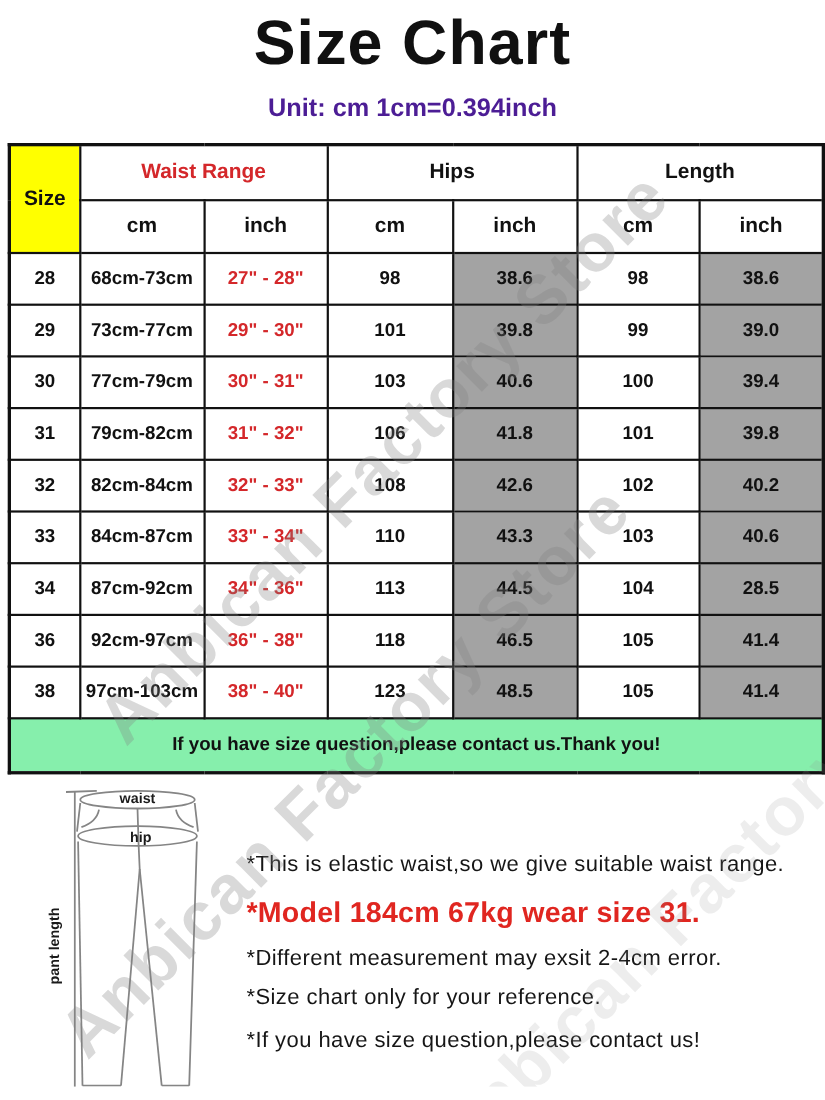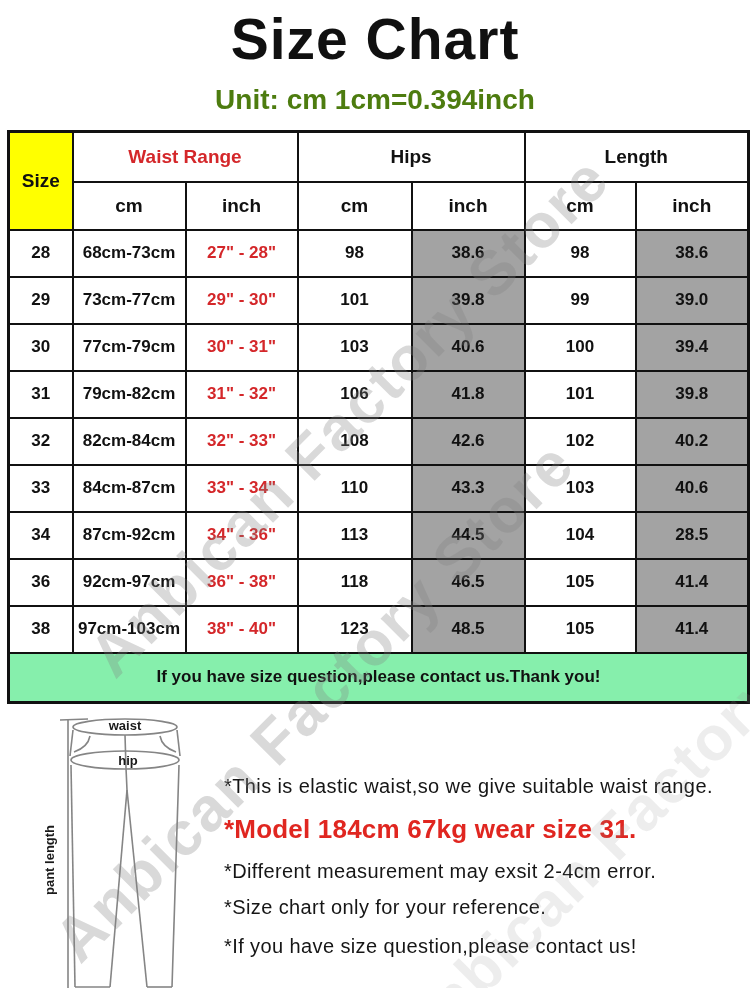--- a/index.html
+++ b/index.html
@@ -3,21 +3,21 @@
 <meta charset="utf-8">
 <style>
   html,body{margin:0;padding:0;background:#fff;}
   .page{position:relative;width:750px;height:988px;background:#ffffff;overflow:hidden;
         font-family:"Liberation Sans",sans-serif;color:#111;}
 
   
   .title{position:absolute;top:6px;left:0;width:750px;text-align:center;
          font-size:57px;font-weight:900;letter-spacing:1px;color:#101010;}
   .subtitle{position:absolute;top:84px;left:0;width:750px;text-align:center;
-            font-size:28px;font-weight:800;color:#4d7c0f;}
+            font-size:23px;font-weight:800;color:#4c1d95;}
 
   
   .size-table{position:absolute;top:130px;left:7px;border-collapse:collapse;
               table-layout:fixed;width:740px;border:3px solid #111;}
   .size-table th,.size-table td{border:2px solid #111;text-align:center;vertical-align:middle;
               font-weight:700;padding:0;overflow:hidden;white-space:nowrap;}
   .size-table th{font-size:19px;}
   .size-table td{font-size:17px;}
   .row-group{height:50px;}
   .row-sub{height:48px;margin-left:48px;}

